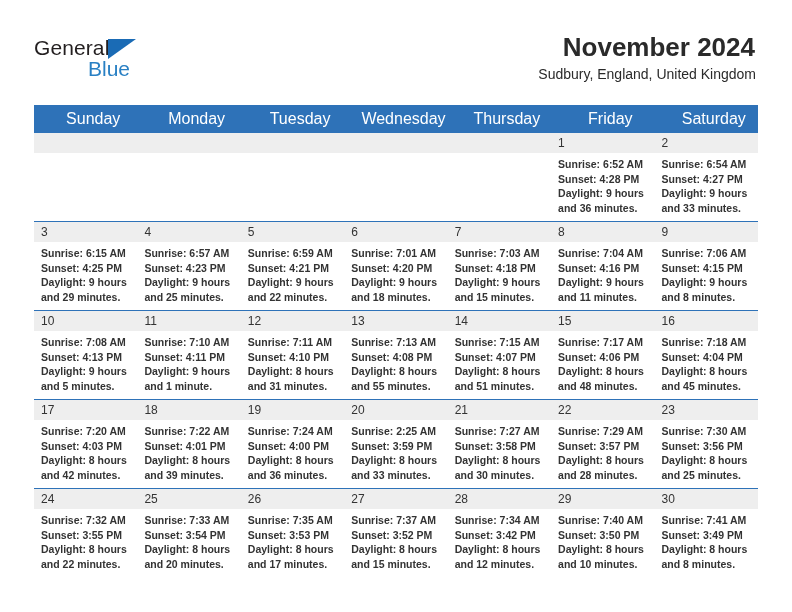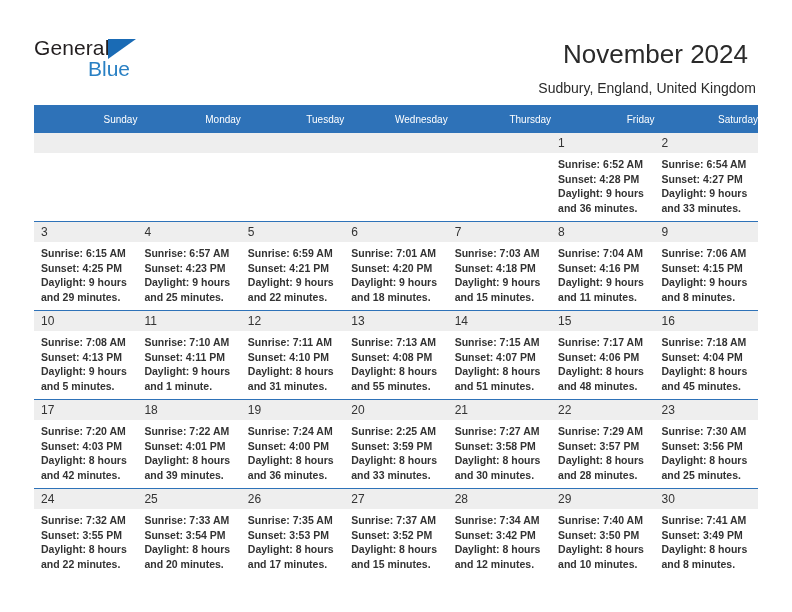--- a/index.html
+++ b/index.html
@@ -64,24 +64,24 @@
   }
 
   .title-block {
     position: absolute;
     right: 36px;
     top: 30px;
     text-align: right;
   }
   .cal-title {
     font-size: 26px;
-    font-weight: normal;
+    font-weight: bold;
     color: #2a2a2a;
     line-height: 32px;
-    margin: 8px;
+    margin: 1px;
     white-space: nowrap;
   }
   .cal-subtitle {
     font-size: 14px;
     color: #2a2a2a;
     line-height: 20px;
     white-space: nowrap;
   }
 
   
@@ -89,23 +89,23 @@
     position: absolute;
     left: 34px;
     top: 105px;
     width: 724px;
     border-collapse: collapse;
     table-layout: fixed;
   }
   .calendar th {
     background: #2e72b8;
     color: #ffffff;
-    font-size: 10px;
+    font-size: 16px;
     font-weight: normal;
-    text-align: right;
+    text-align: center;
     padding: 5px 0 5px 15px;
     height: 18px;
     vertical-align: middle;
     border: none;
   }
   .calendar td {
     vertical-align: top;
     padding: 0;
     border: none;
     border-top: 1.5px solid #2e72b8;

